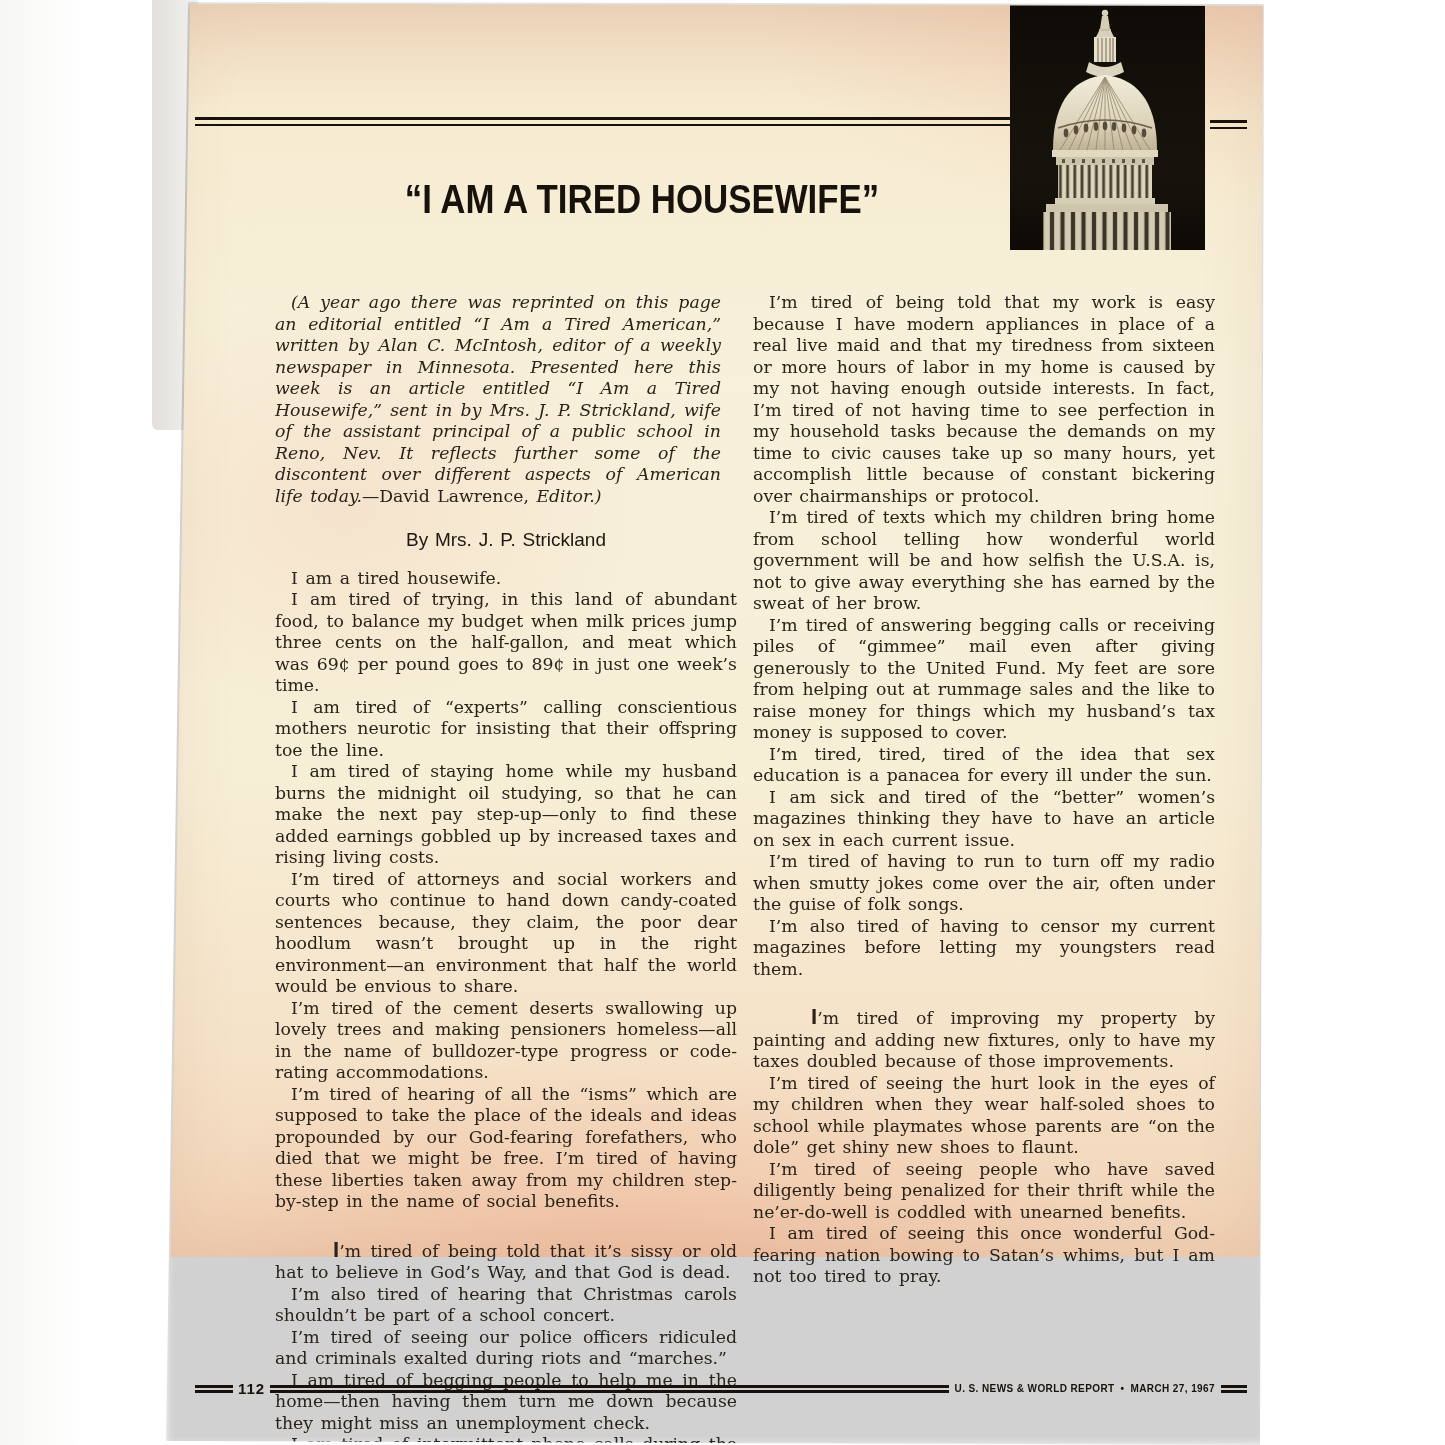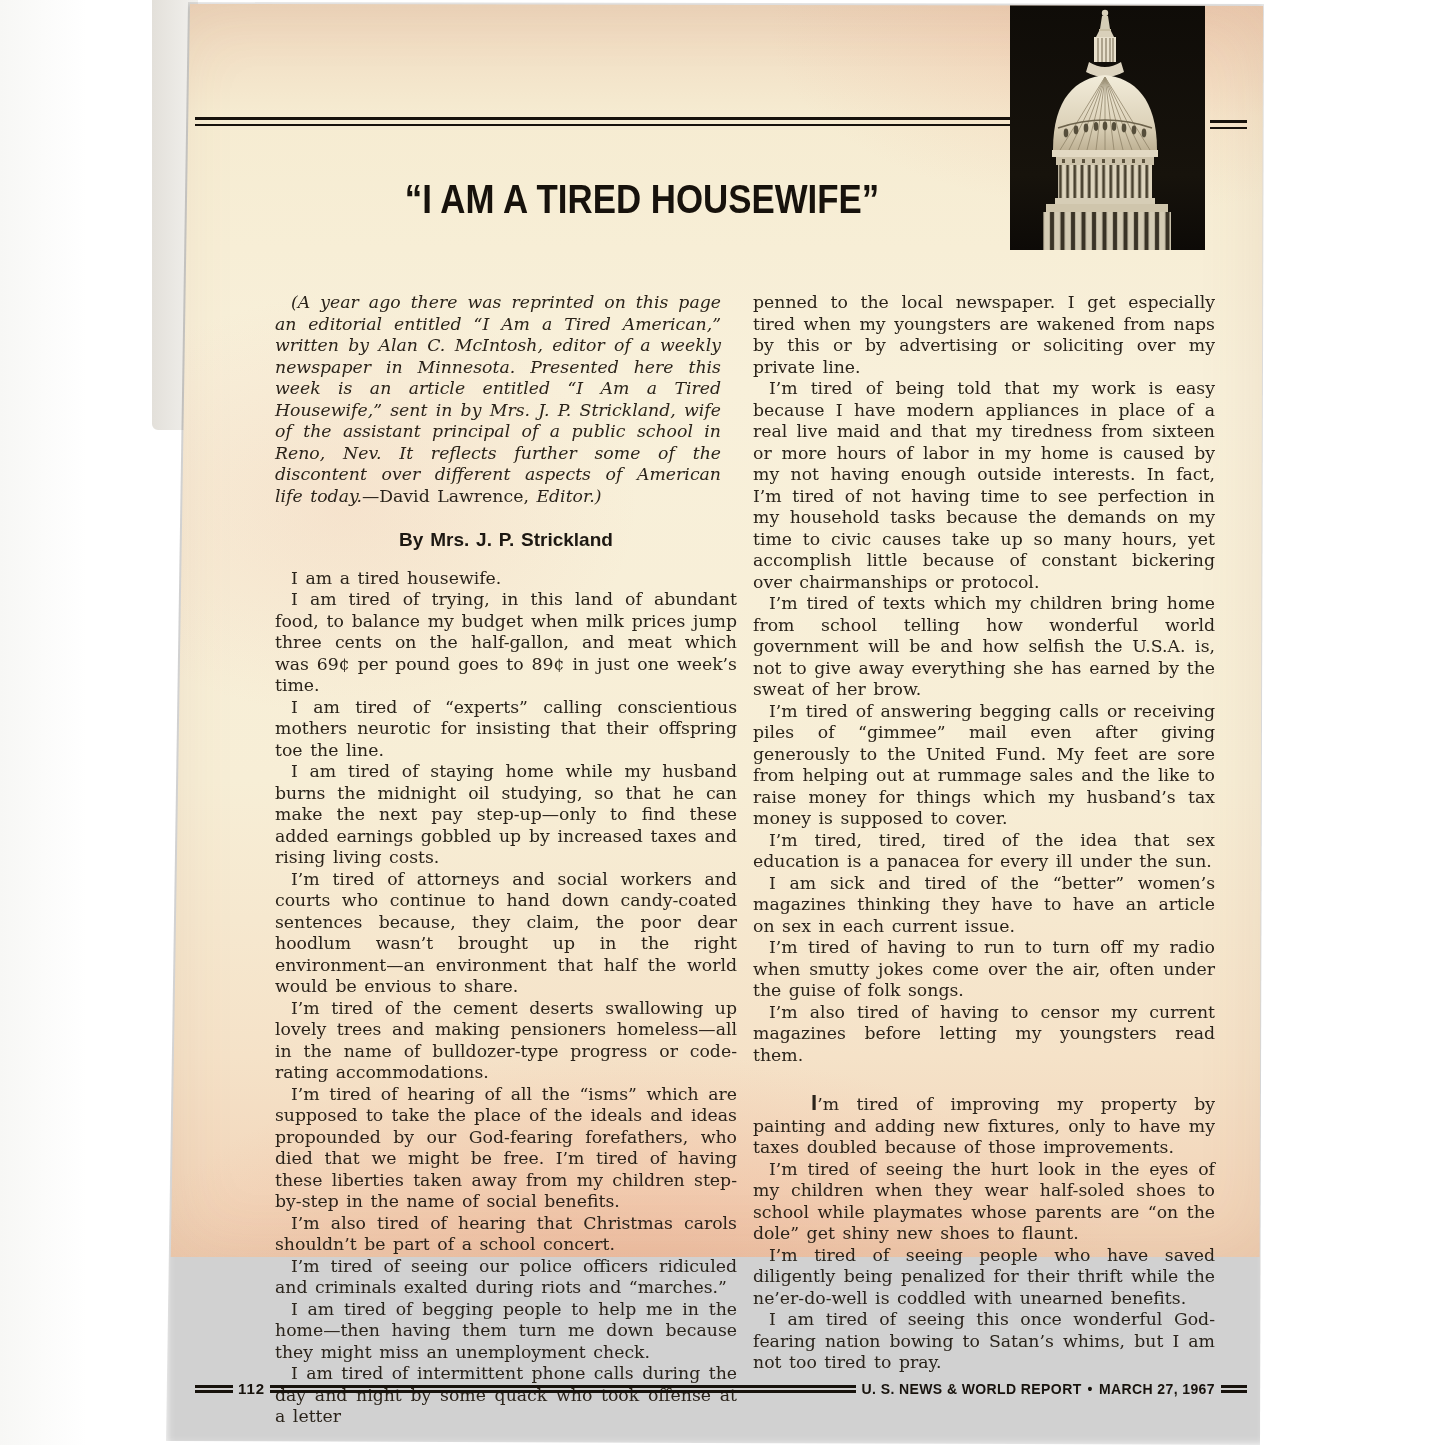--- a/index.html
+++ b/index.html
@@ -45,36 +45,36 @@
     transform:scaleX(.85);transform-origin:50% 50%;
     white-space:nowrap;
   }
   
   .col{position:absolute;top:288px;width:462px;font-size:17.3px;line-height:21.5px;
     text-align:justify;word-spacing:.12em;color:#2a231a;}
   .col-left{left:107px;}
   .col-right{left:585px;}
   .editor-note{font-style:italic;margin:0 16px 22px 0;text-indent:16px;}
   .editor-note .roman{font-style:normal;}
-  .byline{font-family:"Liberation Sans", sans-serif;font-weight:700;font-size:19px;
+  .byline{font-family:"Liberation Sans", sans-serif;font-weight:400;font-size:19px;
     text-align:center;margin:0 0 17px 0;color:#1d1812;word-spacing:.08em;}
   p.body-para{margin:0;text-indent:16px;}
   p.body-para.noindent{text-indent:0;}
   p.body-para.lead{text-indent:58px;margin-top:26px;}
   .lead-i{font-family:"Liberation Sans", sans-serif;font-weight:700;font-size:1.28em;line-height:1;}
   
   .footer{position:absolute;left:27px;top:1376px;width:1052px;display:flex;align-items:center;z-index:2;}
   .dline{height:8px;
     background:linear-gradient(to bottom,var(--rule,#17120c) 0 2.6px,transparent 2.6px 5.4px,var(--rule,#17120c) 5.4px 8px);}
   .dline.seg1{width:38px;}
   .dline.fill{flex:1;}
   .dline.seg3{width:26px;}
   .footer .pgnum{font-family:"Liberation Sans", sans-serif;font-weight:700;font-size:15px;
     padding:0 5px;letter-spacing:1px;color:#17120c;}
-  .footer .pub{font-family:"Liberation Sans", sans-serif;font-weight:700;font-size:14px;
+  .footer .pub{font-family:"Liberation Sans", sans-serif;font-weight:700;font-size:10px;
     padding:0 6px;letter-spacing:.4px;color:#17120c;white-space:nowrap;}
   .footer .pub .dot{padding:0 6px;}
 </style>
 </head>
 <body>
 
 <div class="scan">
   <div class="under-sheet"></div>
   <div class="page-shadow"></div>
 
@@ -179,30 +179,30 @@
       <p class="editor-note"><span>(A year ago there was reprinted on this page an editorial entitled “I Am a Tired American,” written by Alan C. McIntosh, editor of a weekly newspaper in Minnesota. Presented here this week is an article entitled “I Am a Tired Housewife,” sent in by Mrs. J. P. Strickland, wife of the assistant principal of a public school in Reno, Nev. It reflects further some of the discontent over different aspects of American life today.</span><span class="roman">—David Lawrence,</span><span> Editor.)</span></p>
       <p class="byline">By Mrs. J. P. Strickland</p>
       <div>
           <p class="body-para">I am a tired housewife.</p>
           <p class="body-para">I am tired of trying, in this land of abundant food, to balance my budget when milk prices jump three cents on the half-gallon, and meat which was 69¢ per pound goes to 89¢ in just one week’s time.</p>
           <p class="body-para">I am tired of “experts” calling conscientious mothers neurotic for insisting that their offspring toe the line.</p>
           <p class="body-para">I am tired of staying home while my husband burns the midnight oil studying, so that he can make the next pay step-up—only to find these added earnings gobbled up by increased taxes and rising living costs.</p>
           <p class="body-para">I’m tired of attorneys and social workers and courts who continue to hand down candy-coated sentences because, they claim, the poor dear hoodlum wasn’t brought up in the right environment—an environment that half the world would be envious to share.</p>
           <p class="body-para">I’m tired of the cement deserts swallowing up lovely trees and making pensioners homeless—all in the name of bulldozer-type progress or code-rating accommodations.</p>
           <p class="body-para">I’m tired of hearing of all the “isms” which are supposed to take the place of the ideals and ideas propounded by our God-fearing forefathers, who died that we might be free. I’m tired of having these liberties taken away from my children step-by-step in the name of social benefits.</p>
+          <p class="body-para lead"><span class="lead-i">I</span>’m tired of being told that it’s sissy or old hat to believe in God’s Way, and that God is dead.</p>
           <p class="body-para">I’m also tired of hearing that Christmas carols shouldn’t be part of a school concert.</p>
           <p class="body-para">I’m tired of seeing our police officers ridiculed and criminals exalted during riots and “marches.”</p>
           <p class="body-para">I am tired of begging people to help me in the home—then having them turn me down because they might miss an unemployment check.</p>
           <p class="body-para">I am tired of intermittent phone calls during the day and night by some quack who took offense at a letter</p>
         </div>
     </div>
 
     <div class="col col-right">
       <div>
-          <p class="body-para noindent">penned to the local newspaper. I get especially tired when my youngsters are wakened from naps by this or by advertising or soliciting over my private line.</p>
           <p class="body-para">I’m tired of being told that my work is easy because I have modern appliances in place of a real live maid and that my tiredness from sixteen or more hours of labor in my home is caused by my not having enough outside interests. In fact, I’m tired of not having time to see perfection in my household tasks because the demands on my time to civic causes take up so many hours, yet accomplish little because of constant bickering over chairmanships or protocol.</p>
           <p class="body-para">I’m tired of texts which my children bring home from school telling how wonderful world government will be and how selfish the U.S.A. is, not to give away everything she has earned by the sweat of her brow.</p>
           <p class="body-para">I’m tired of answering begging calls or receiving piles of “gimmee” mail even after giving generously to the United Fund. My feet are sore from helping out at rummage sales and the like to raise money for things which my husband’s tax money is supposed to cover.</p>
           <p class="body-para">I’m tired, tired, tired of the idea that sex education is a panacea for every ill under the sun.</p>
           <p class="body-para">I am sick and tired of the “better” women’s magazines thinking they have to have an article on sex in each current issue.</p>
           <p class="body-para">I’m tired of having to run to turn off my radio when smutty jokes come over the air, often under the guise of folk songs.</p>
           <p class="body-para">I’m also tired of having to censor my current magazines before letting my youngsters read them.</p>
           <p class="body-para lead"><span class="lead-i">I</span>’m tired of improving my property by painting and adding new fixtures, only to have my taxes doubled because of those improvements.</p>
           <p class="body-para">I’m tired of seeing the hurt look in the eyes of my children when they wear half-soled shoes to school while playmates whose parents are “on the dole” get shiny new shoes to flaunt.</p>
           <p class="body-para">I’m tired of seeing people who have saved diligently being penalized for their thrift while the ne’er-do-well is coddled with unearned benefits.</p>

